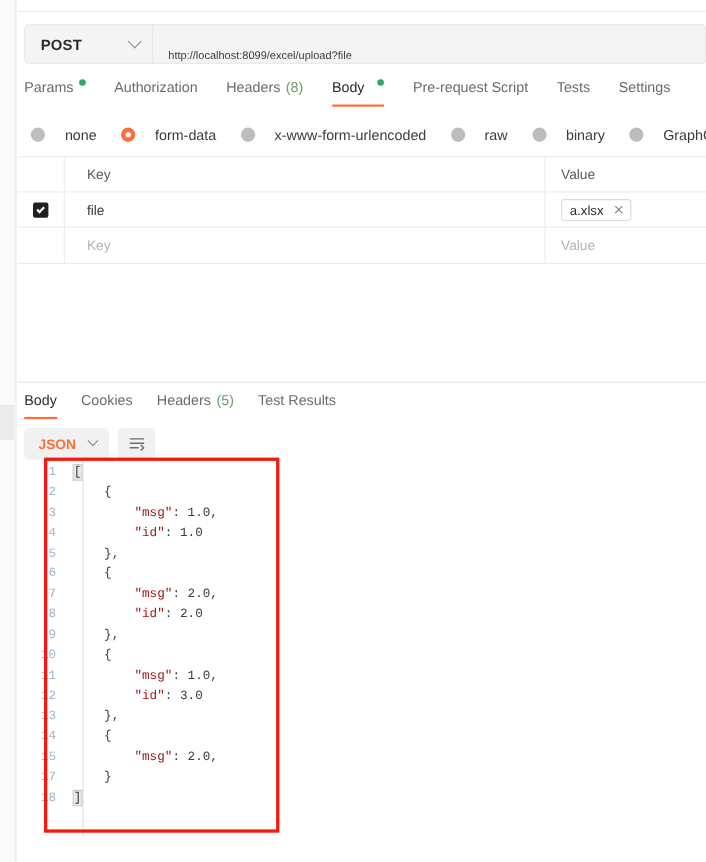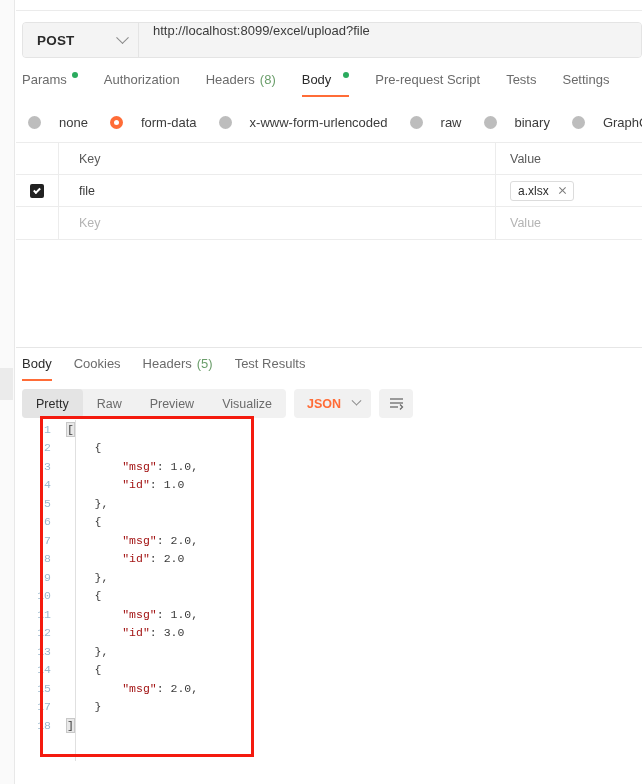--- a/index.html
+++ b/index.html
@@ -59,23 +59,23 @@
     letter-spacing: .2px;
   }
   .chev {
     width: 9px; height: 9px;
     border-right: 1.4px solid #8a8a8a;
     border-bottom: 1.4px solid #8a8a8a;
     transform: rotate(45deg) translate(-2px,-2px);
   }
   .url-input {
     flex: 1;
-    display: flex; align-items: flex-start;
+    display: flex; align-items: flex-end;
     padding-left: 14px;
-    font-size: 13px; color: #3b3b3b;
+    font-size: 10px; color: #3b3b3b;
     background: #f4f4f4;
     cursor: text;
   }
 
   
   .req-tabs {
     position: absolute; left: 22px; top: 70px;
     width: 620px; height: 32px;
     display: flex; align-items: flex-start;
   }
@@ -409,26 +409,20 @@
       <div class="tab">
         <span>Headers</span>
         <span class="cnt">(5)</span>
       </div>
       <div class="tab">
         <span>Test Results</span>
       </div>
     </div>
 
   <div class="res-toolbar">
-    <div class="seg" id="viewModes">
-        <div class="seg-item active">Pretty</div>
-        <div class="seg-item">Raw</div>
-        <div class="seg-item">Preview</div>
-        <div class="seg-item">Visualize</div>
-      </div>
     <div class="fmt-select">
       <span>JSON</span>
       <span class="chev"></span>
     </div>
     <div class="wrap-btn">
       <svg width="15" height="13" viewBox="0 0 15 13">
         <line x1="1" y1="2" x2="14" y2="2" stroke="#6b6b6b" stroke-width="1.3"></line>
         <line x1="1" y1="6" x2="14" y2="6" stroke="#6b6b6b" stroke-width="1.3"></line>
         <line x1="1" y1="10" x2="9" y2="10" stroke="#6b6b6b" stroke-width="1.3"></line>
         <path d="M11 7.5 L13.5 10 L11 12.5" fill="none" stroke="#6b6b6b" stroke-width="1.3"></path>

